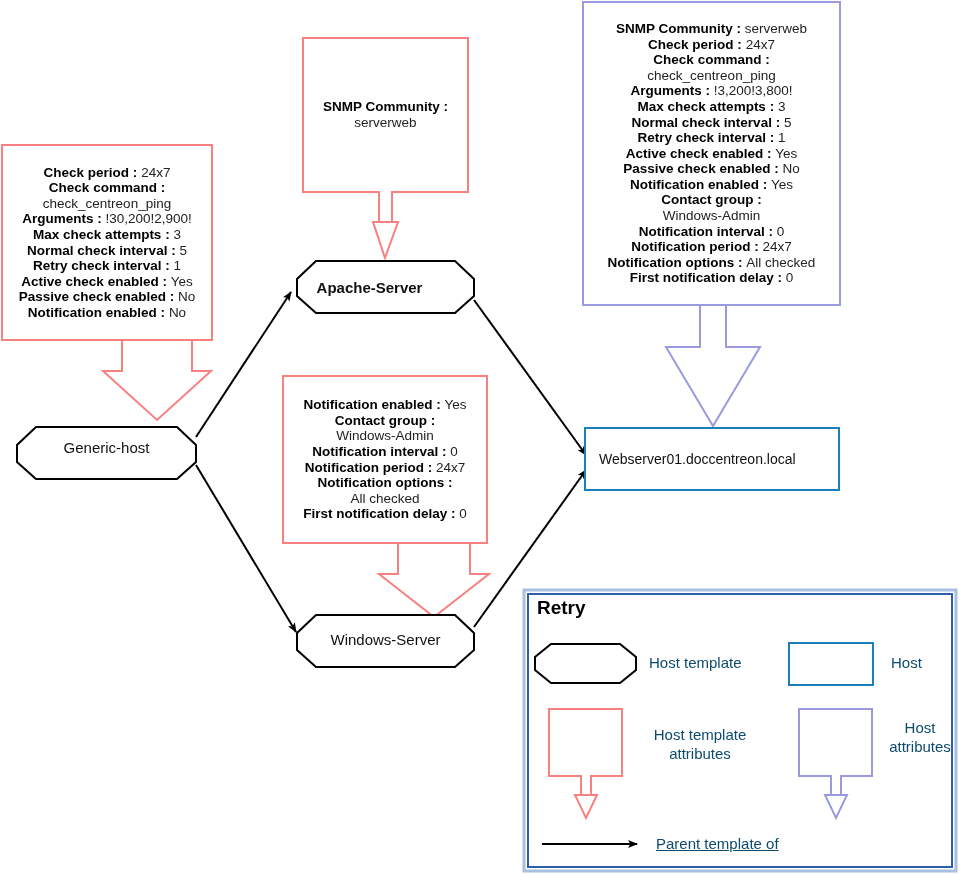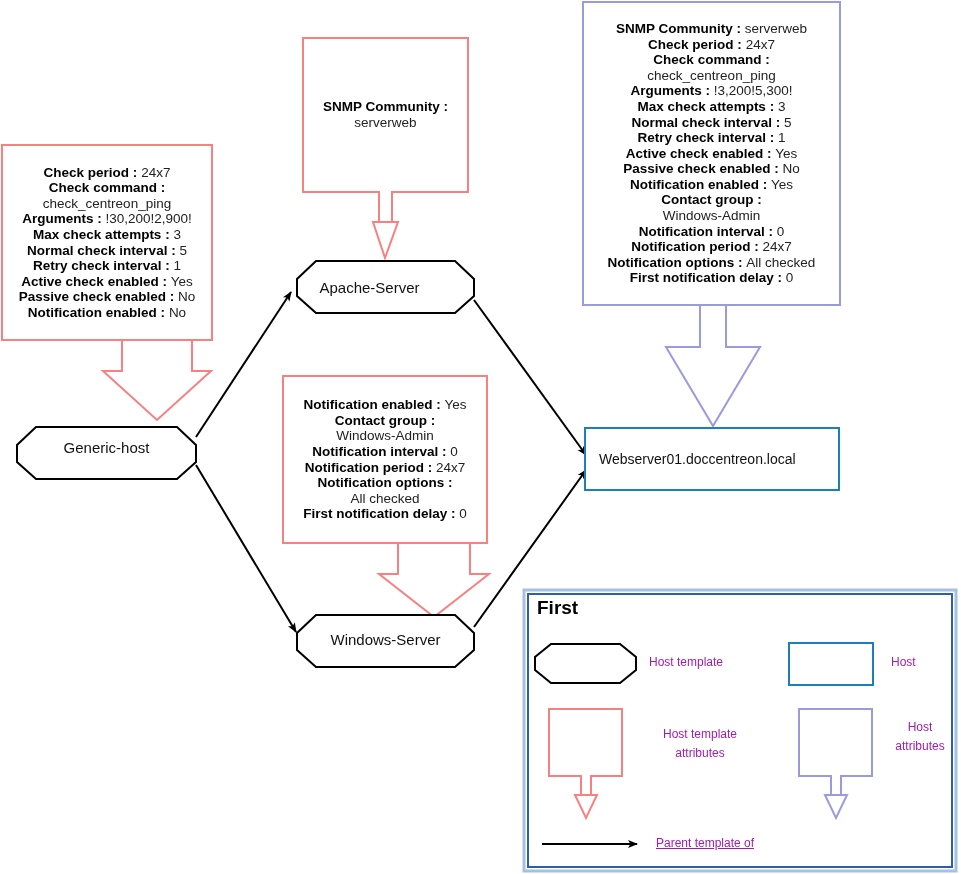--- a/index.html
+++ b/index.html
@@ -27,21 +27,21 @@
     pointer-events:none;
   }
   .hostlabel{
     position:absolute;display:flex;align-items:center;
     font-size:14px;color:#111;white-space:nowrap;
   }
   .legendtitle{
     position:absolute;font-size:19px;font-weight:bold;color:#000;
   }
   .legendtext{
-    position:absolute;font-size:12px;color:#a21caf;line-height:19px;
+    position:absolute;font-size:15px;color:#0c4a6e;line-height:19px;
   }
   .ctr{text-align:center;}
 </style>
 </head>
 <body>
 
 <div id="stage">
 
   <svg class="layer" viewBox="0 0 961 874">
     <defs>
@@ -118,41 +118,41 @@
       <div class="row"><span class="k">Notification options :</span></div>
       <div class="row"><span class="v">All checked</span></div>
       <div class="row"><span class="k">First notification delay : </span><span class="v"> 0</span></div>
     </div>
 
   <div class="attrbox" style="left:585px;top:5px;width:253px;height:297px;">
       <div class="row"><span class="k">SNMP Community : </span><span class="v"> serverweb</span></div>
       <div class="row"><span class="k">Check period : </span><span class="v"> 24x7</span></div>
       <div class="row"><span class="k">Check command :</span></div>
       <div class="row"><span class="v">check_centreon_ping</span></div>
-      <div class="row"><span class="k">Arguments :</span><span class="v"> !3,200!5,300!</span></div>
+      <div class="row"><span class="k">Arguments :</span><span class="v"> !3,200!3,800!</span></div>
       <div class="row"><span class="k">Max check attempts : </span><span class="v"> 3</span></div>
       <div class="row"><span class="k">Normal check interval : </span><span class="v"> 5</span></div>
       <div class="row"><span class="k">Retry check interval : </span><span class="v"> 1</span></div>
       <div class="row"><span class="k">Active check enabled : </span><span class="v"> Yes</span></div>
       <div class="row"><span class="k">Passive check enabled : </span><span class="v"> No</span></div>
       <div class="row"><span class="k">Notification enabled : </span><span class="v"> Yes</span></div>
       <div class="row"><span class="k">Contact group :</span></div>
       <div class="row"><span class="v">Windows-Admin</span></div>
       <div class="row"><span class="k">Notification interval : </span><span class="v"> 0</span></div>
       <div class="row"><span class="k">Notification period : </span><span class="v"> 24x7</span></div>
       <div class="row"><span class="k">Notification options : </span><span class="v"> All checked</span></div>
       <div class="row"><span class="k">First notification delay : </span><span class="v"> 0</span></div>
     </div>
 
   <div class="nodelabel" style="left:17px;top:427px;width:179px;height:40px;">Generic-host</div>
-  <div class="nodelabel" style="left:297px;top:261px;width:145px;height:52px;">Apache-Server</div>
+  <div class="nodelabel" style="left:297px;top:261px;width:145px;height:52px;font-weight:bold;">Apache-Server</div>
   <div class="nodelabel" style="left:297px;top:615px;width:177px;height:48px;">Windows-Server</div>
   <div class="hostlabel" style="left:599px;top:428px;width:240px;height:62px;">Webserver01.doccentreon.local</div>
 
-  <div class="legendtitle" style="left:537px;top:597px;">First</div>
+  <div class="legendtitle" style="left:537px;top:597px;">Retry</div>
 
   <div class="legendtext" style="left:649px;top:653px;">Host template</div>
 
   <div class="legendtext" style="left:891px;top:653px;">Host</div>
 
   <div class="legendtext ctr" style="left:645px;top:725px;width:110px;">
     <span>Host template</span><br>
     <span>attributes</span>
   </div>
 

